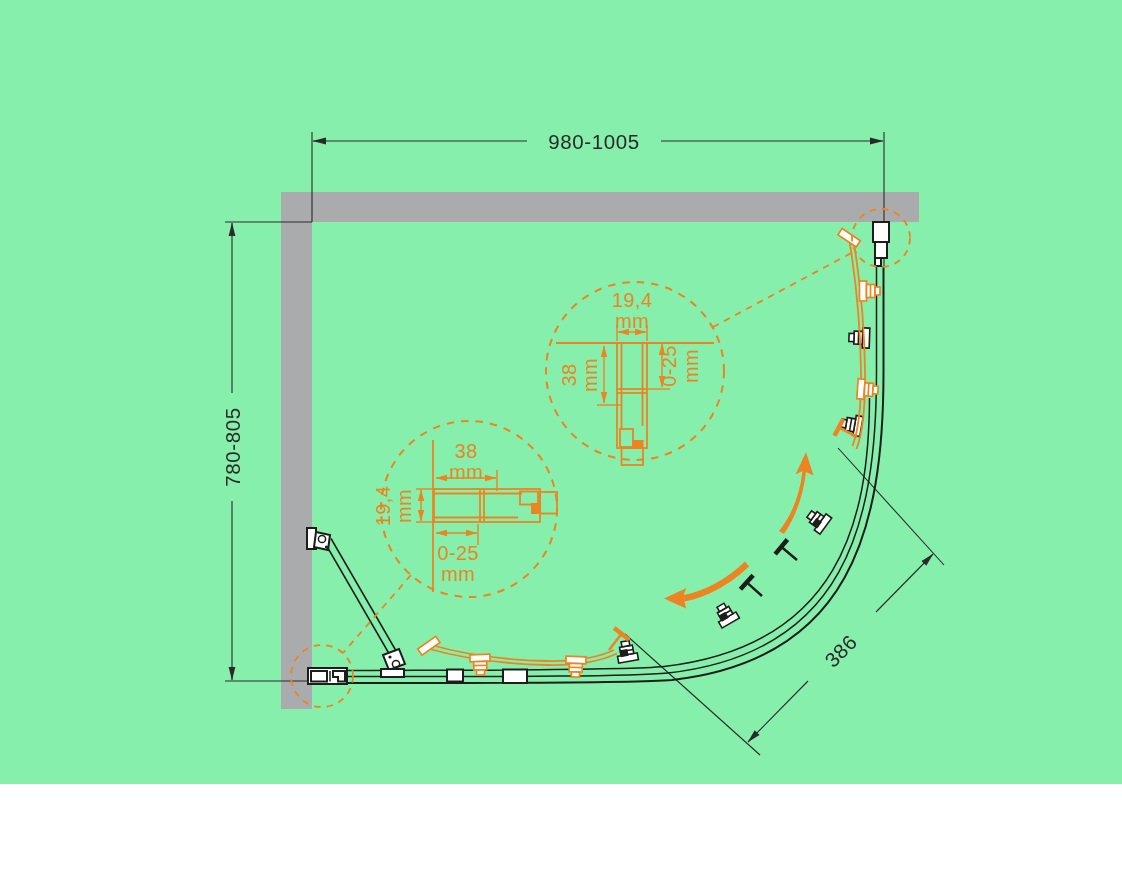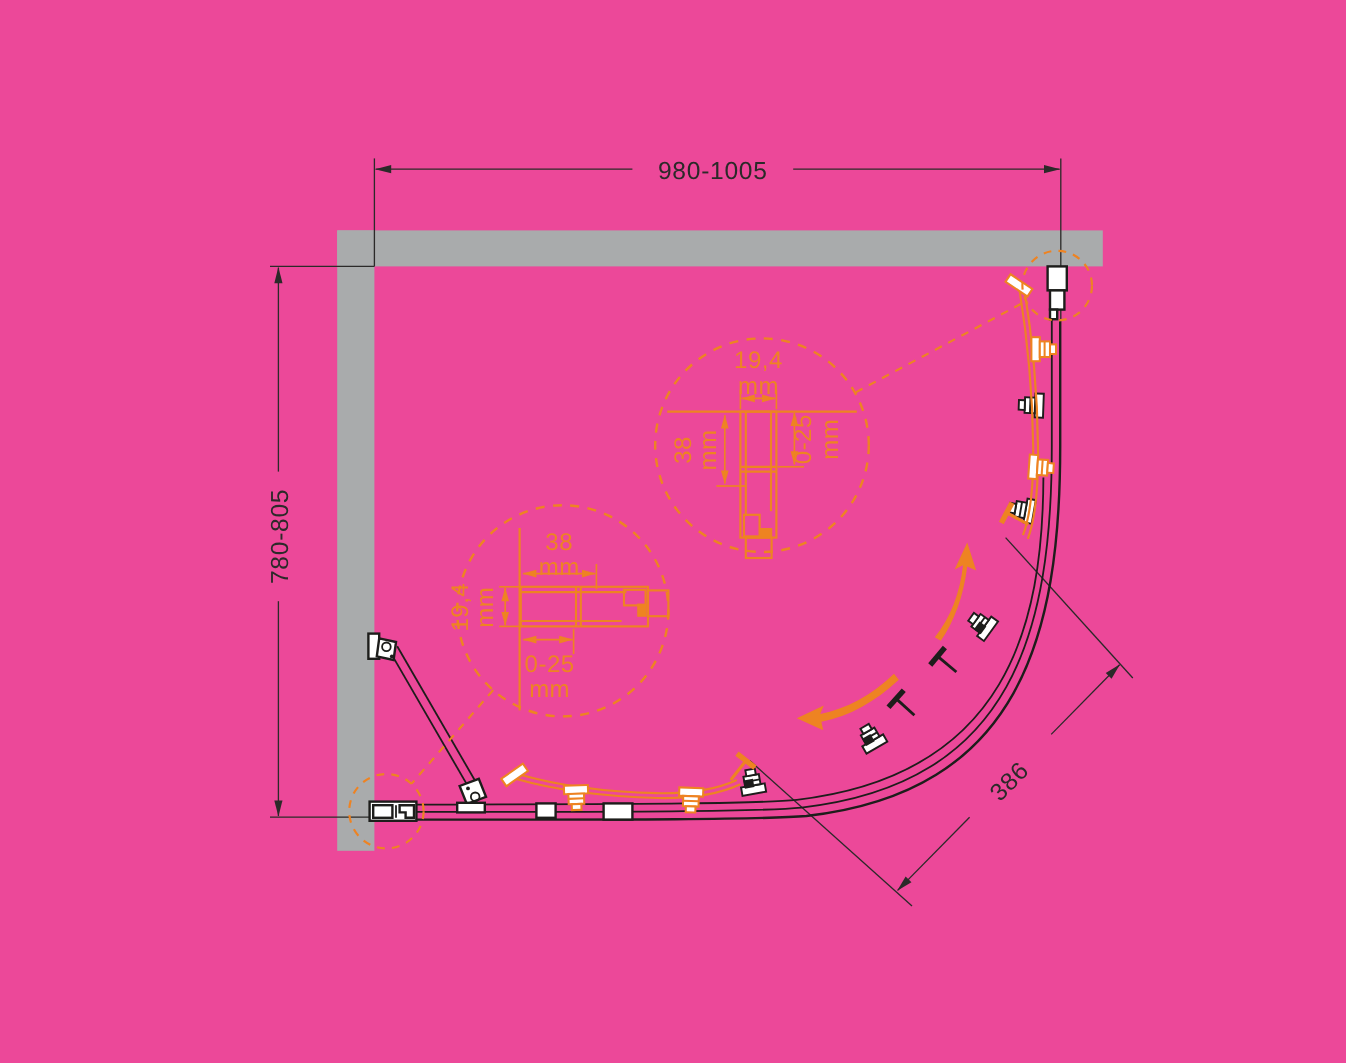--- a/index.html
+++ b/index.html
@@ -1,16 +1,16 @@
 <!DOCTYPE html>
 <html><head>
 <meta charset="utf-8">
 <style>
   html,body{margin:0;padding:0;background:#ffffff;}
-  .stage{position:relative;width:1122px;height:886px;background:#ec4899;overflow:hidden;}
+  .stage{position:relative;width:1122px;height:784px;background:#86efac;overflow:hidden;}
   svg text{font-family:"Liberation Sans", sans-serif;}
   .dim-label{font-size:20.5px;fill:#2b2a29;letter-spacing:.6px;font-weight:400;}
   .detail-label{font-size:20px;fill:#ee8322;letter-spacing:.4px;font-weight:400;}
   .blk{stroke:#1d1d1b;fill:none;stroke-width:2;}
   .blk15{stroke:#1d1d1b;fill:none;stroke-width:1.5;}
   .blkf{stroke:#1d1d1b;fill:#ffffff;stroke-width:2;}
   .dim{stroke:#2b2a29;fill:none;stroke-width:1.1;}
   .org{stroke:#ee8322;fill:none;stroke-width:1.8;}
   .orgf{stroke:#ee8322;fill:#ffffff;stroke-width:1.7;}
   .orgdim{stroke:#ee8322;fill:none;stroke-width:1.4;}

